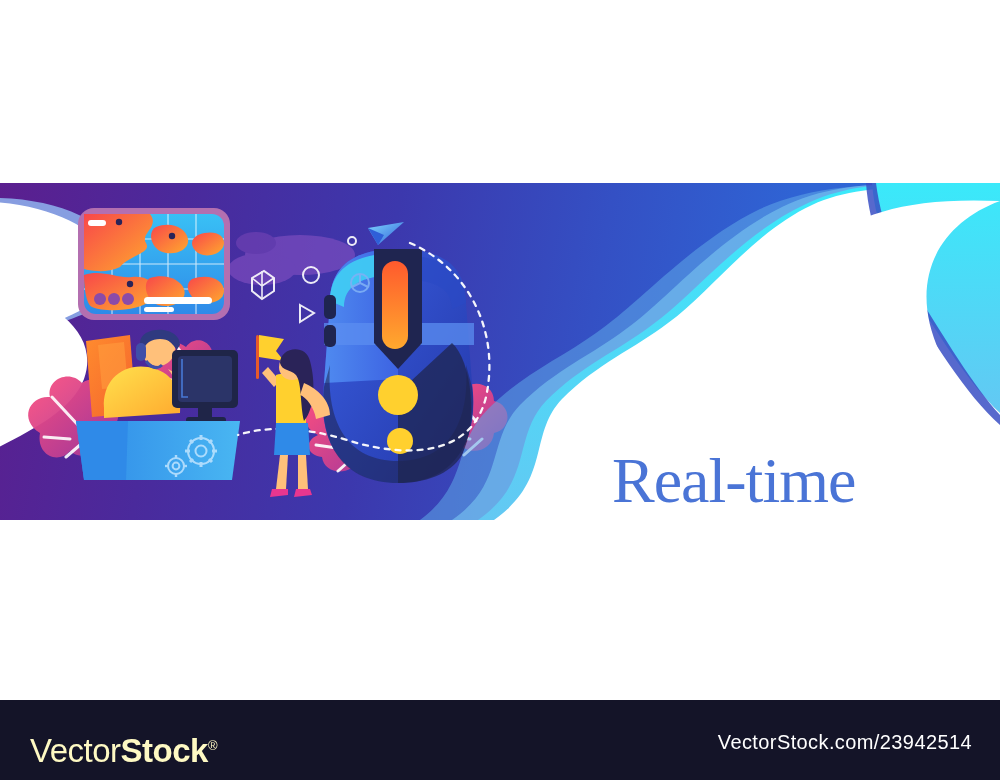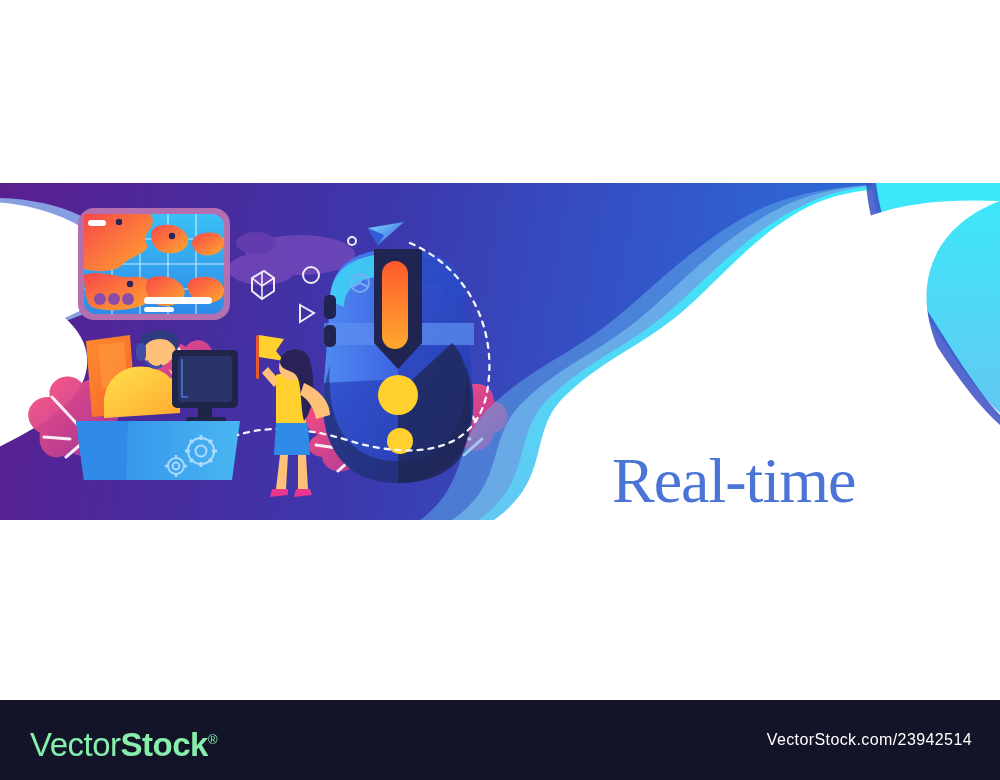--- a/index.html
+++ b/index.html
@@ -14,25 +14,25 @@
   
   .wave-svg{position:absolute;inset:0;width:1000px;height:337px;}
 
   
   .headline{position:absolute;left:612px;top:265px;width:340px;z-index:40;font-family:Liberation Serif, serif;}
   .headline .l1{font-size:64px;line-height:66px;font-weight:300;color:#4a74d6;letter-spacing:-1px;}
   .headline .l2{font-size:68px;line-height:72px;font-weight:700;color:#3769d6;letter-spacing:-1px;}
 
   
   .footer{position:absolute;left:0;top:700px;width:1000px;height:80px;background:#141428;}
-  .logo{position:absolute;left:30px;top:22px;color:#86efac;font-size:33px;line-height:36px;letter-spacing:-0.5px;}
+  .logo{position:absolute;left:30px;top:22px;color:#fef9c3;font-size:33px;line-height:48px;letter-spacing:-0.5px;}
   .logo .thin{font-weight:300;}
   .logo .bold{font-weight:700;}
   .logo .reg{font-size:13px;vertical-align:super;font-weight:400;}
-  .footer-url{position:absolute;right:28px;top:31px;color:#ffffff;font-size:16px;letter-spacing:0.4px;font-weight:400;}
+  .footer-url{position:absolute;right:28px;top:31px;color:#ffffff;font-size:20px;letter-spacing:0.4px;font-weight:400;}
 
   .ill{position:absolute;inset:0;}
   svg{display:block;}
 </style>
 </head>
 <body>
 
 <div class="page">
 
   <div class="banner">

